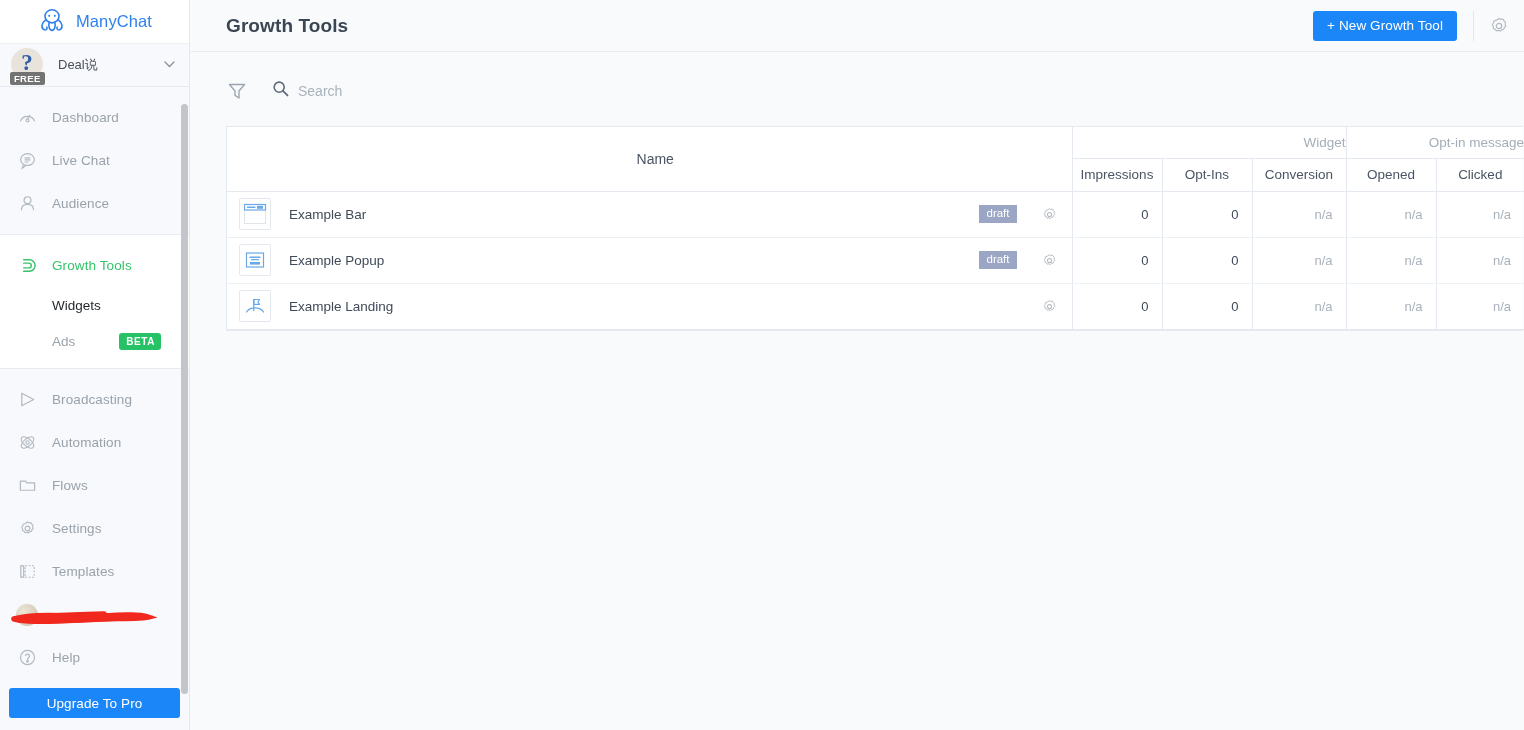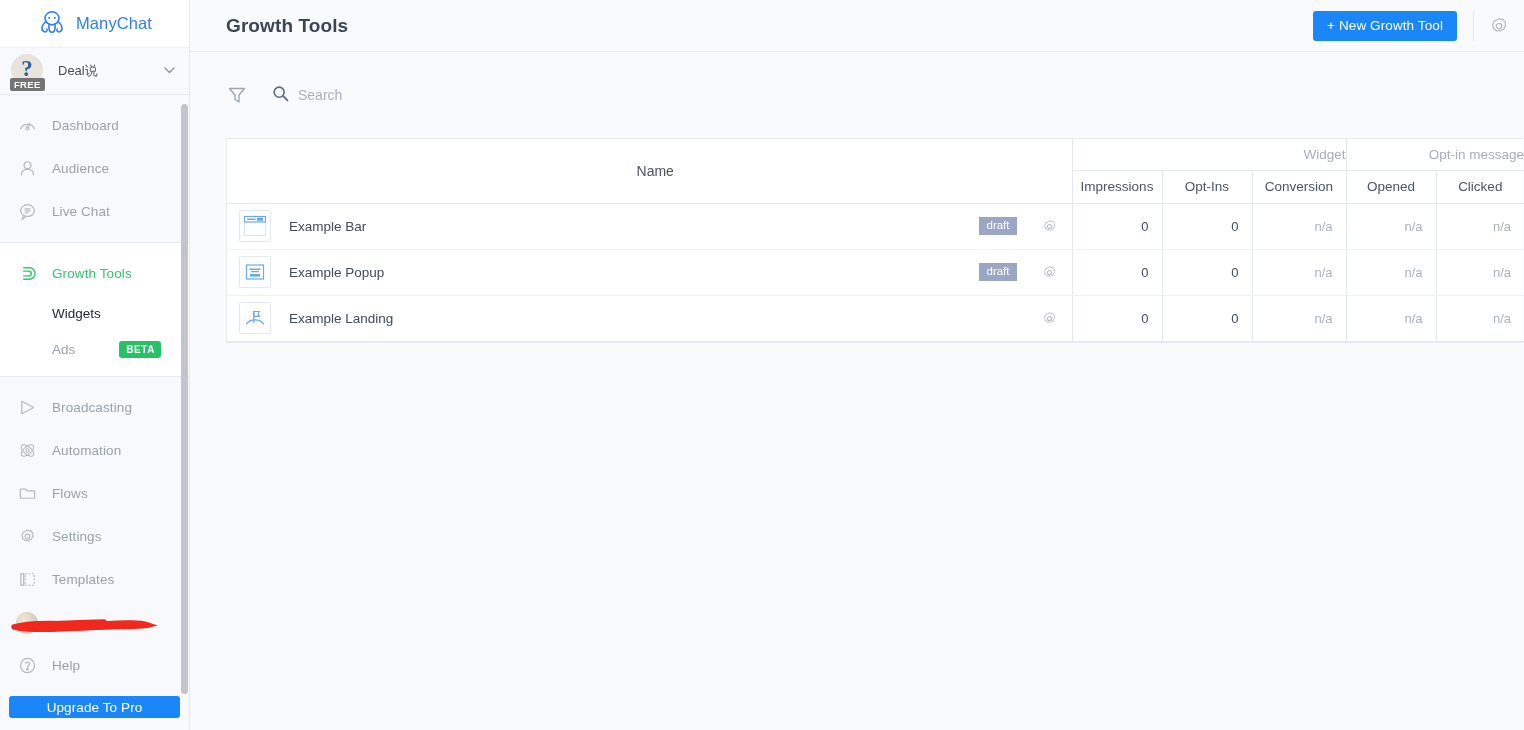--- a/index.html
+++ b/index.html
@@ -100,21 +100,21 @@
   }
 
   .redacted-item { height: 43px; display:flex; align-items:center; padding-left:16px; position:relative; }
   .redacted-avatar { width:22px; height:22px; border-radius:50%; background:#ddd6c9; margin-right:14px;
                      background-image: radial-gradient(circle at 35% 35%, #efe7d8, #c9bda9); flex:0 0 22px;}
   .redacted-text { font-size:13.5px; color:#9aa2ab; letter-spacing:.1px; }
   .scribble { position:absolute; left:8px; top:13px; width:160px; height:22px; pointer-events:none; }
 
   .upgrade-wrap { margin-top: auto; padding: 0 9px 12px 9px; background:#f7f9fc; }
   .upgrade-btn {
-    width: 100%; height: 22px; border: none; border-radius: 3px;
+    width: 100%; height: 30px; border: none; border-radius: 3px;
     background: #1b86f7; color: #ffffff;
     font-size: 13.5px; font-family: "Liberation Sans", sans-serif;
     cursor: pointer; letter-spacing: .1px;
   }
   .sb-scrollbar {
     position: absolute; right: 1px; top: 104px;
     width: 7px; height: 590px; border-radius: 4px;
     background: #c2c6cb;
   }
 
@@ -133,21 +133,21 @@
     background: #1b86f7; color: #fff; border: none;
     height: 30px; padding: 0 14px; border-radius: 3px;
     font-size: 13.5px; font-family: "Liberation Sans", sans-serif;
     cursor: pointer; letter-spacing: .1px;
   }
   .topbar-divider { width: 1px; height: 30px; background: #e2e7ed; margin: 0 14px 0 16px; }
   .gear-top { cursor: pointer; display:flex; }
 
   .content { flex: 1; padding: 28px 0 0 36px; background: #f8fafc; overflow: hidden; }
 
-  .toolbar { display: flex; align-items: center; height: 30px; margin-bottom: 28px; }
+  .toolbar { display: flex; align-items: flex-start; height: 30px; margin-bottom: 16px; }
   .filter-ico { cursor: pointer; margin-right: 24px; display:flex; }
   .search-box { display: flex; align-items: center; gap: 9px; cursor: text; }
   .search-placeholder { font-size: 14px; color: #a9b2bc; }
 
   
   .table-card {
     background: #ffffff;
     border: 1px solid #e4e9ef;
     border-right: none;
     width: 1297px;
@@ -248,35 +248,35 @@
             <path d="M2.5 14 A8 8 0 0 1 17.5 14" stroke="#b3bac2" fill="none" stroke-width="1.3"></path>
             <circle cx="10" cy="13" r="1.6" stroke="#b3bac2" fill="none" stroke-width="1.3"></circle>
             <path d="M10 11.4 L12.5 7.5" stroke="#b3bac2" stroke-width="1.3"></path>
           </svg>
         </span>
         <span class="nav-label">Dashboard</span>
       </div>
       <div class="nav-item">
         <span class="nav-ico">
           <svg width="19" height="19" viewBox="0 0 20 20">
-            <circle cx="10" cy="6.5" r="3.6" stroke="#b3bac2" fill="none" stroke-width="1.3"></circle>
-            <path d="M3.6 17 C3.6 12.6 6.5 11 10 11 C13.5 11 16.4 12.6 16.4 17" stroke="#b3bac2" fill="none" stroke-width="1.3"></path>
-          </svg>
-        </span>
-        <span class="nav-label">Audience</span>
-      </div>
-      <div class="nav-item">
-        <span class="nav-ico">
-          <svg width="19" height="19" viewBox="0 0 20 20">
             <ellipse cx="10" cy="9" rx="7.2" ry="6.2" stroke="#b3bac2" fill="none" stroke-width="1.3"></ellipse>
             <path d="M5.5 15 L4.5 18 L8 15.6" stroke="#b3bac2" fill="none" stroke-width="1.3"></path>
             <path d="M7 7.2 H13 M7 9.4 H13 M7 11.6 H11" stroke="#b3bac2" stroke-width="1.2"></path>
           </svg>
         </span>
         <span class="nav-label">Live Chat</span>
+      </div>
+      <div class="nav-item">
+        <span class="nav-ico">
+          <svg width="19" height="19" viewBox="0 0 20 20">
+            <circle cx="10" cy="6.5" r="3.6" stroke="#b3bac2" fill="none" stroke-width="1.3"></circle>
+            <path d="M3.6 17 C3.6 12.6 6.5 11 10 11 C13.5 11 16.4 12.6 16.4 17" stroke="#b3bac2" fill="none" stroke-width="1.3"></path>
+          </svg>
+        </span>
+        <span class="nav-label">Audience</span>
       </div>
     </div>
 
     <div class="nav-group active-group">
       <div class="nav-item green">
         <span class="nav-ico">
           <svg width="19" height="19" viewBox="0 0 20 20">
             <path d="M6 4 H12 A5 5 0 0 1 12 16 H6" stroke="#35c46a" fill="none" stroke-width="1.5" stroke-linecap="round"></path>
             <path d="M6 7.5 H11.5 A2 2 0 0 1 11.5 12.5 H6" stroke="#35c46a" fill="none" stroke-width="1.5" stroke-linecap="round"></path>
           </svg>

